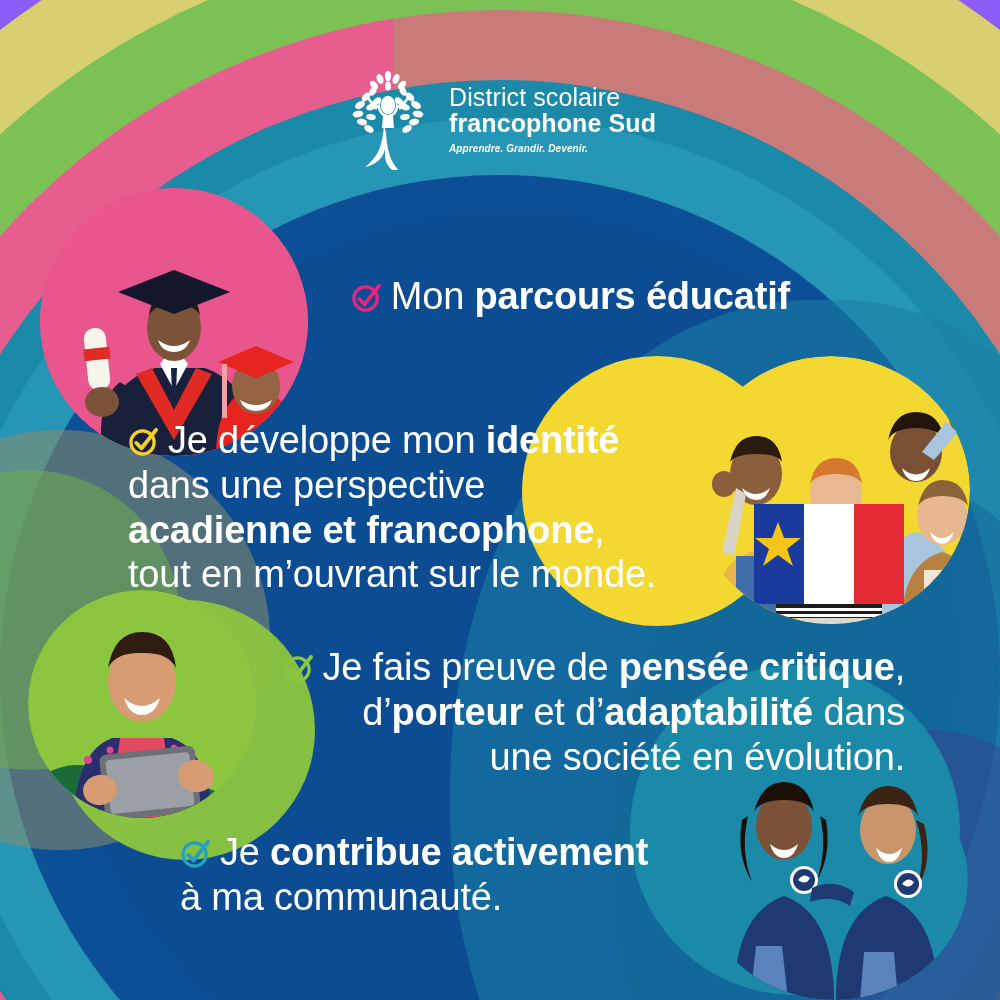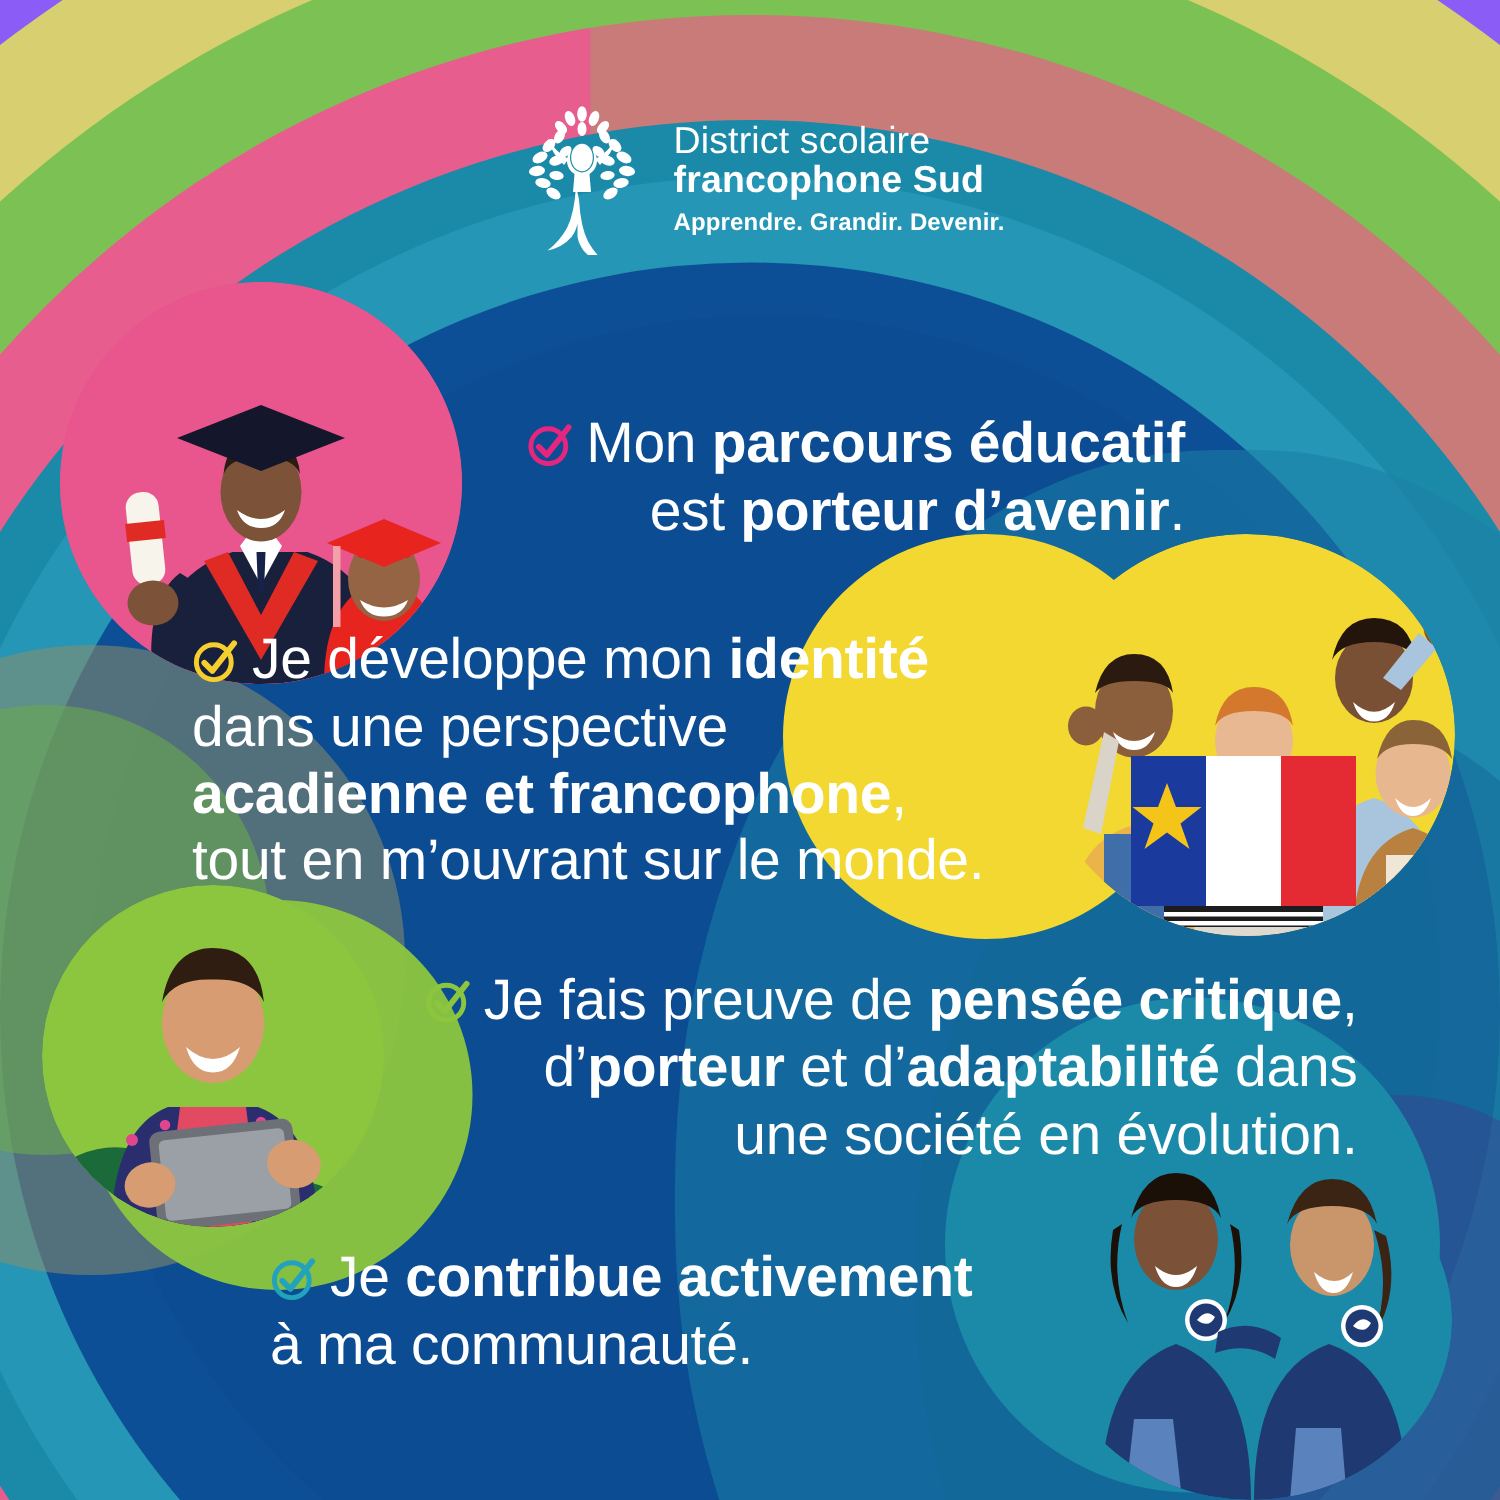--- a/index.html
+++ b/index.html
@@ -84,21 +84,21 @@
   
   .logo-block {
     position:absolute; top:68px; left:345px;
     display:flex; align-items:center; gap:18px; z-index:40;
   }
   .logo-mark { width:86px; height:102px; flex:0 0 auto; }
   .logo-text { color:#ffffff; line-height:1.06; }
   .logo-line1 { font-size:25px; font-weight:400; letter-spacing:.1px; }
   .logo-line2 { font-size:25px; font-weight:700; letter-spacing:.1px; }
   .logo-tag {
-    font-size:16px; font-weight:600;
+    font-size:10px; font-style:italic; font-weight:600;
     margin-top:7px; letter-spacing:.1px;
   }
 
   
   .photo {
     position:absolute; border-radius:50%; overflow:hidden; z-index:30;
   }
   .photo svg { display:block; width:100%; height:100%; }
 
   .photo-grad  { left:40px;  top:188px; width:268px; height:268px; }
@@ -364,21 +364,20 @@
       </g>
     </svg>
   </div>
 
   <div class="statements">
     <p class="stmt stmt-1">
         <span class="l1"><span class="ck"><svg viewBox="0 0 32 32" xmlns="http://www.w3.org/2000/svg" aria-hidden="true">
               <circle cx="15" cy="17" r="12" fill="none" stroke="#e5267e" stroke-width="3.4"></circle>
               <path d="M8.5 17.5 L14 23 L29 4" fill="none" stroke="#e5267e" stroke-width="4" stroke-linecap="round" stroke-linejoin="round"></path>
             </svg></span><span>Mon&nbsp;</span><b>parcours&nbsp;éducatif</b></span>
-        <span class="l2"><span>est&nbsp;</span><b>porteur&nbsp;d’avenir</b><span>.</span></span>
       </p>
     <p class="stmt stmt-2">
         <span class="l1"><span class="ck"><svg viewBox="0 0 32 32" xmlns="http://www.w3.org/2000/svg" aria-hidden="true">
               <circle cx="15" cy="17" r="12" fill="none" stroke="#f5cf2e" stroke-width="3.4"></circle>
               <path d="M8.5 17.5 L14 23 L29 4" fill="none" stroke="#f5cf2e" stroke-width="4" stroke-linecap="round" stroke-linejoin="round"></path>
             </svg></span><span>Je&nbsp;développe&nbsp;mon&nbsp;</span><b>identité</b></span>
         <span class="l2"><span>dans&nbsp;une&nbsp;perspective</span></span>
         <span class="l3"><b>acadienne&nbsp;et&nbsp;francophone</b><span>,</span></span>
         <span class="l4"><span>tout&nbsp;en&nbsp;m’ouvrant&nbsp;sur&nbsp;le&nbsp;monde.</span></span>
       </p>

